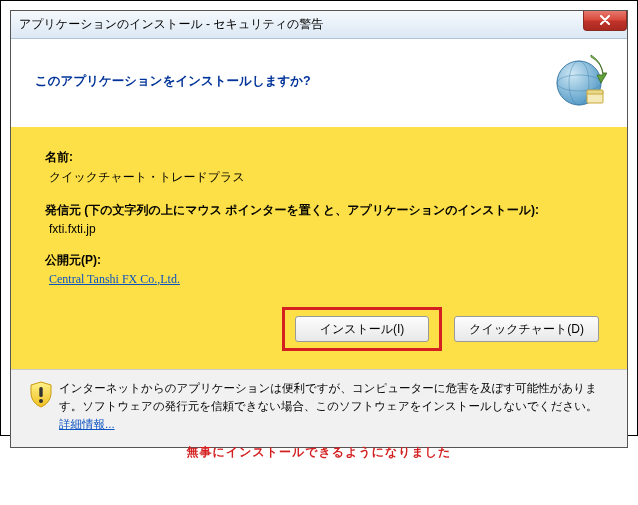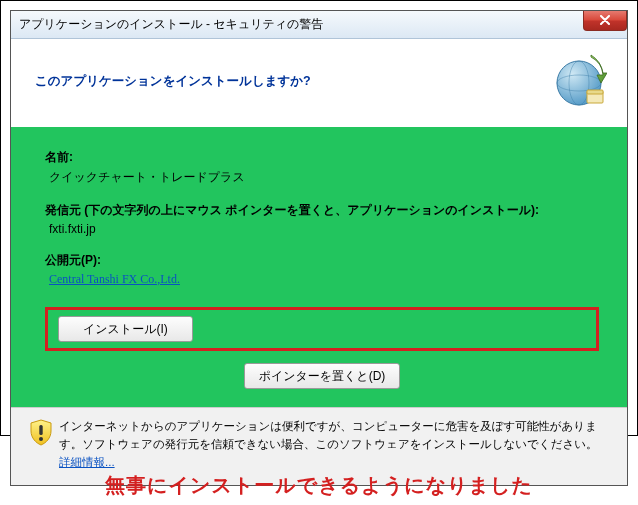--- a/index.html
+++ b/index.html
@@ -67,21 +67,21 @@
       font-size: 12.5px;
       font-weight: bold;
       color: #003399;
     }
     .header-icon {
       width: 56px;
       height: 56px;
       position: relative;
     }
     .content-area {
-      background: #22c55e;
+      background: #fde047;
       padding: 22px 28px 18px 34px;
     }
     .field {
       margin-bottom: 16px;
     }
     .field-label {
       font-size: 12px;
       font-weight: bold;
       color: #000;
       margin-bottom: 3px;
@@ -98,21 +98,20 @@
       cursor: pointer;
       padding-left: 4px;
       font-family: Liberation Serif, serif;
     }
     .button-row {
       display: flex;
       justify-content: flex-end;
       gap: 12px;
       margin-top: 20px;
       padding-right: 0;
-      flex-direction: column;
     }
     .install-highlight {
       border: 3px solid #d42020;
       padding: 6px 10px;
       display: inline-block;
     }
     .btn {
       height: 26px;
       padding: 0 24px;
       background: linear-gradient(to bottom, #fdfdfd, #e8e8e8);
@@ -152,23 +151,23 @@
       font-size: 11.5px;
       line-height: 1.55;
       color: #000;
     }
     .footer-link {
       color: #0a52c2;
       text-decoration: underline;
       cursor: pointer;
     }
     .caption {
-      margin-top: 36px;
+      margin-top: 8px;
       text-align: center;
-      font-size: 20px;
+      font-size: 12px;
       font-weight: bold;
       color: #d42020;
       letter-spacing: 1px;
     }
   </style>
 </head>
 <body>
 
 <div class="outer-border">
   <div class="dialog">
@@ -222,21 +221,21 @@
 
       <div class="field">
         <div class="field-label">公開元(P):</div>
         <a class="field-link">Central Tanshi FX Co.,Ltd.</a>
       </div>
 
       <div class="button-row">
         <div class="install-highlight">
           <button class="btn">インストール(I)</button>
         </div>
-        <button class="btn-dont">ポインターを置くと(D)</button>
+        <button class="btn-dont">クイックチャート(D)</button>
       </div>
 
     </div>
 
     <div class="footer-area">
       <div class="warning-icon">
         <svg width="28" height="28" viewBox="0 0 28 28">
           <defs>
             <linearGradient id="sh" x1="0" y1="0" x2="0" y2="1">
               <stop offset="0%" stop-color="#fff28a"></stop>

